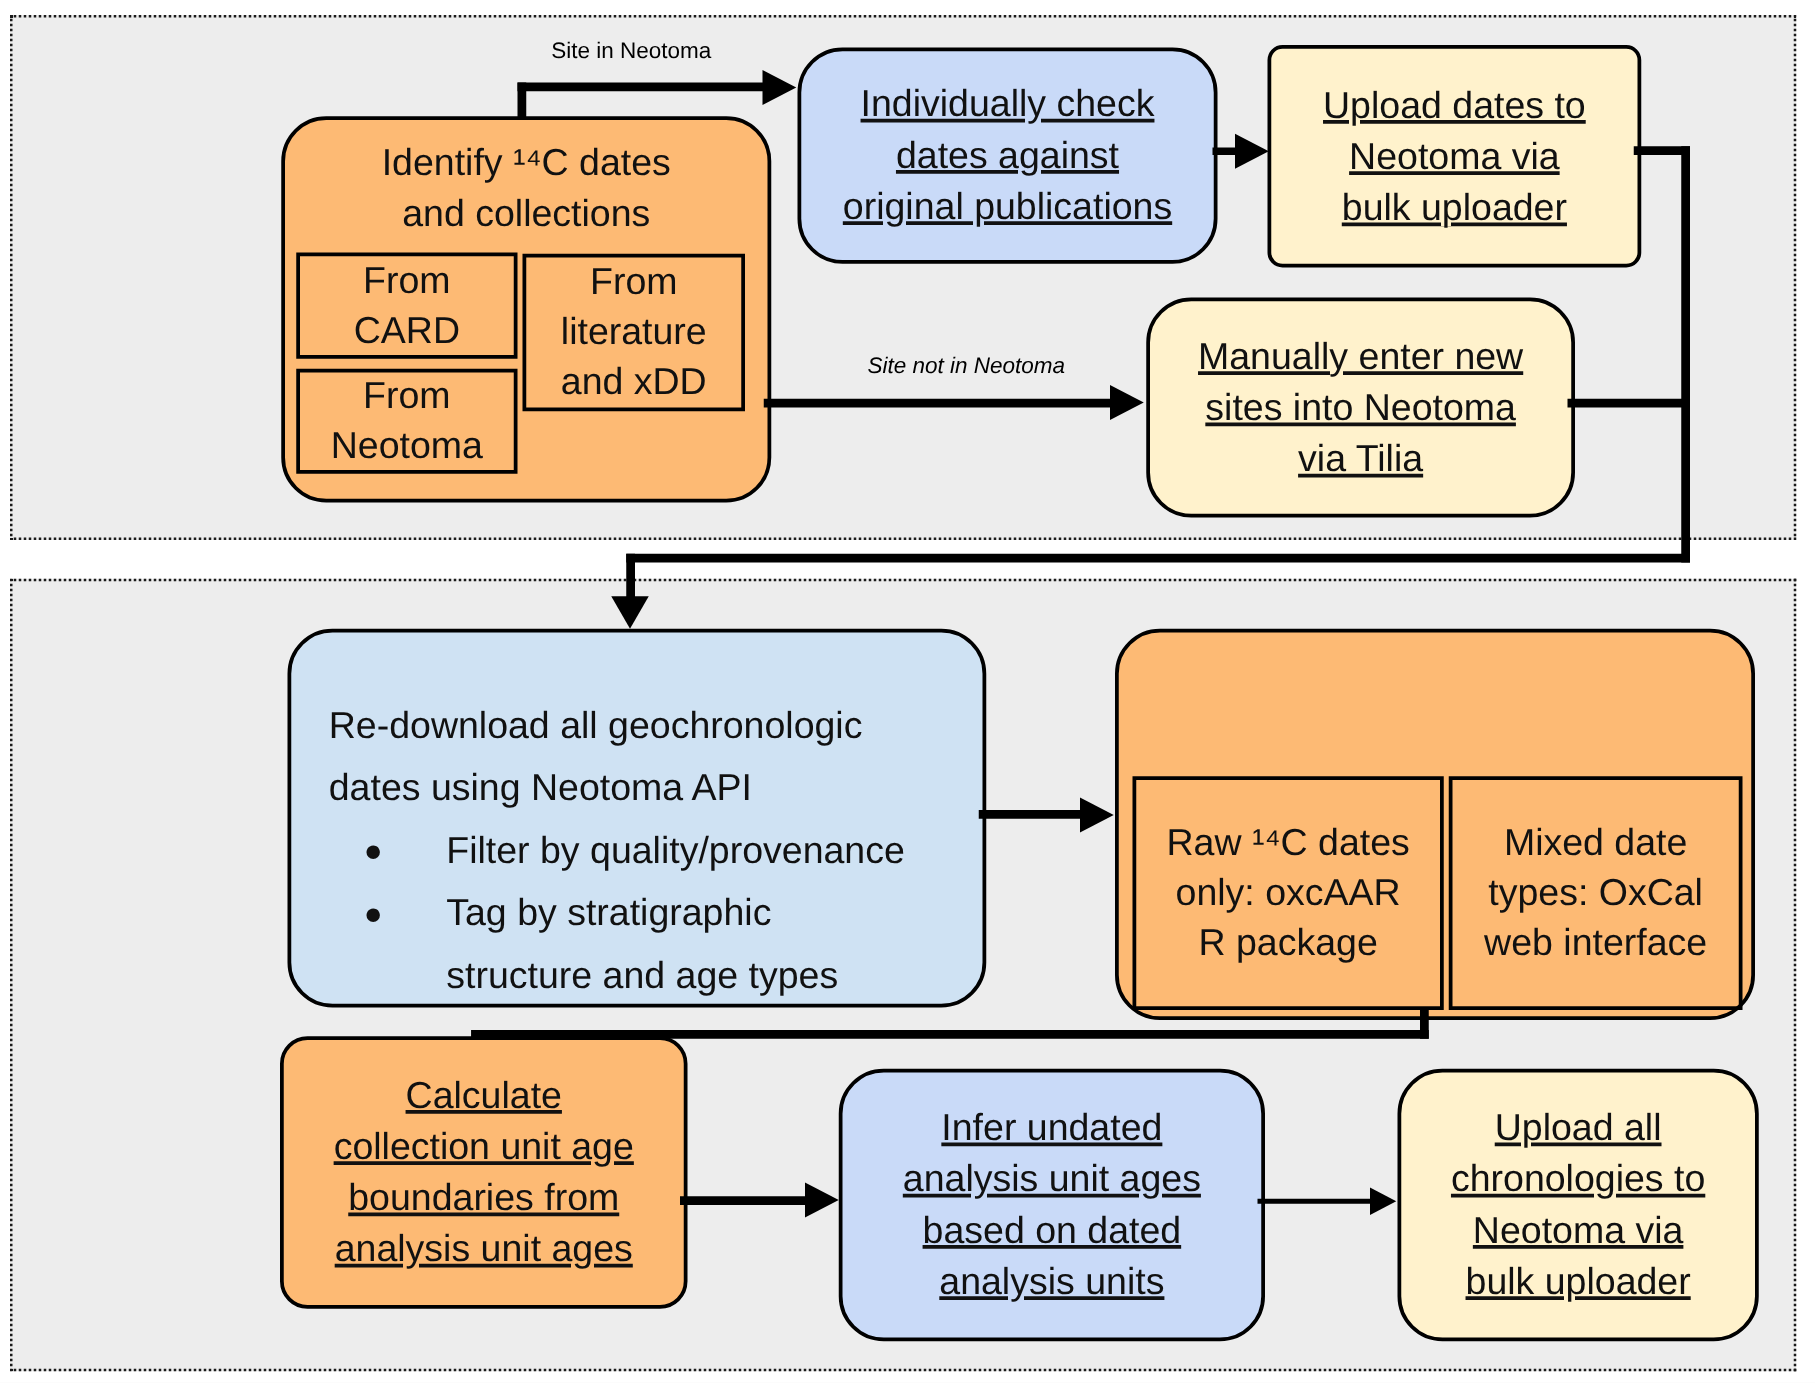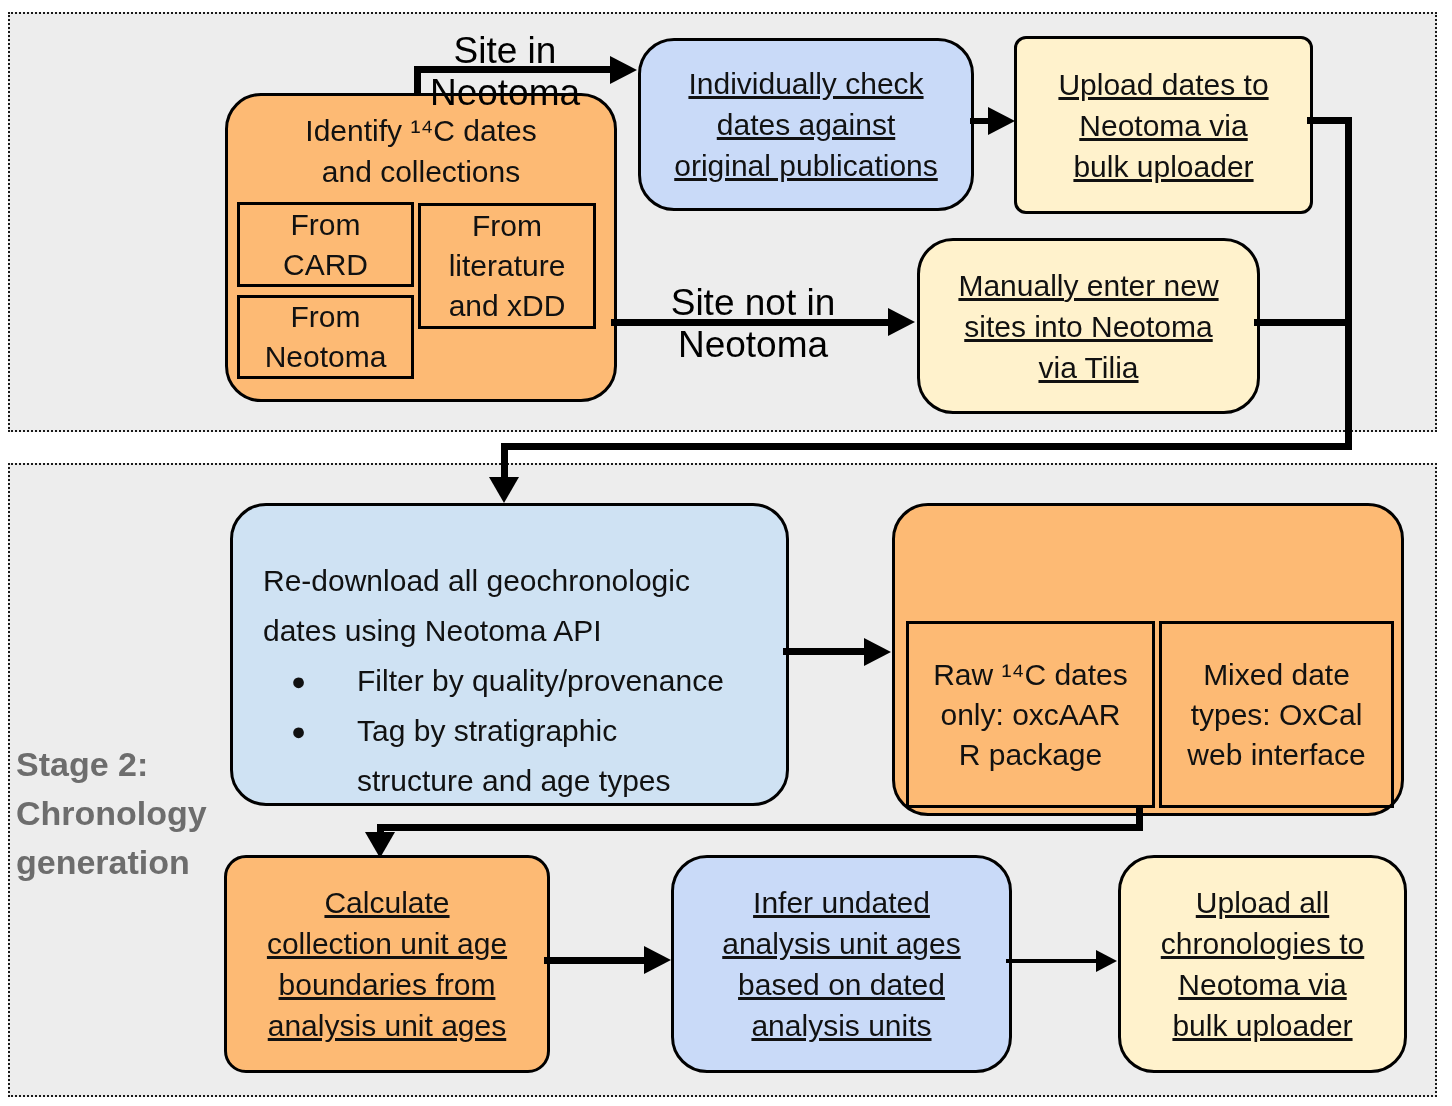--- a/index.html
+++ b/index.html
@@ -36,33 +36,30 @@
   .rd-intro{white-space:pre-line;}
   .rd-bullet{display:flex;margin-left:28px;}
   .rd-dot{width:66px;font-size:25px;line-height:50px;flex:none;}
   .rd-btxt{white-space:pre-line;}
   
   .seg{position:absolute;background:#000;}
   .head{position:absolute;width:0;height:0;}
   .head.right{border-top:14px solid transparent;border-bottom:14px solid transparent;border-left:27px solid #000;}
   .head.down{border-left:15px solid transparent;border-right:15px solid transparent;border-top:26px solid #000;}
   .head.right.small{border-top:11px solid transparent;border-bottom:11px solid transparent;border-left:21px solid #000;}
-  .edge-label{position:absolute;font-size:37px;color:#000;text-align:center;}
+  .edge-label{position:absolute;font-size:18px;color:#000;text-align:center;}
 </style>
 </head>
 <body>
 
 <div id="canvas">
 
   <div class="region" style="left:8px;top:12px;width:1425px;height:416px;"></div>
   <div class="region" style="left:8px;top:463px;width:1425px;height:630px;"></div>
 
-  <div class="stage-label" style="left:16px;top:740px;">Stage 2:
-Chronology
-generation</div>
 
   <div class="box green" style="left:225px;top:93px;width:386px;height:303px;">
     <div class="title-top">Identify ¹⁴C dates
 and collections</div>
     <div class="subbox" style="left:9px;top:106px;width:171px;height:79px;">
       <div class="txt">From
 CARD</div>
     </div>
     <div class="subbox" style="left:190px;top:107px;width:172px;height:120px;">
       <div class="txt">From
@@ -103,21 +100,21 @@
   <div>
     <div class="seg" style="left:970px;top:118px;width:24px;height:6px;"></div>
     <div class="head right" style="left:988px;top:107px;"></div>
   </div>
 
   <div>
     <div class="seg" style="left:1307px;top:117px;width:45px;height:7px;"></div>
     <div class="seg" style="left:1345px;top:117px;width:7px;height:333px;"></div>
   </div>
 
-  <div class="edge-label" style="left:628px;top:282px;width:250px;">Site not in Neotoma</div>
+  <div class="edge-label" style="left:648px;top:282px;width:250px;font-style:italic;">Site not in Neotoma</div>
   <div>
     <div class="seg" style="left:611px;top:319px;width:279px;height:7px;"></div>
     <div class="head right" style="left:888px;top:308px;"></div>
   </div>
 
   <div>
     <div class="seg" style="left:1254px;top:319px;width:98px;height:7px;"></div>
   </div>
 
   <div>
@@ -160,21 +157,21 @@
     </div>
   </div>
 
   <div>
     <div class="seg" style="left:1136px;top:808px;width:7px;height:23px;"></div>
     <div class="seg" style="left:377px;top:824px;width:766px;height:7px;"></div>
     <div class="seg" style="left:377px;top:824px;width:7px;height:12px;"></div>
     <div class="head down" style="left:365px;top:832px;"></div>
   </div>
 
-  <div class="box green" style="left:224px;top:855px;width:320px;height:212px;border-radius:22px;">
+  <div class="box green" style="left:224px;top:829px;width:320px;height:212px;border-radius:22px;">
     <div class="txt">Calculate
 collection unit age
 boundaries from
 analysis unit ages</div>
   </div>
 
   <div>
     <div class="seg" style="left:544px;top:957px;width:102px;height:7px;"></div>
     <div class="head right" style="left:644px;top:946px;"></div>
   </div>

